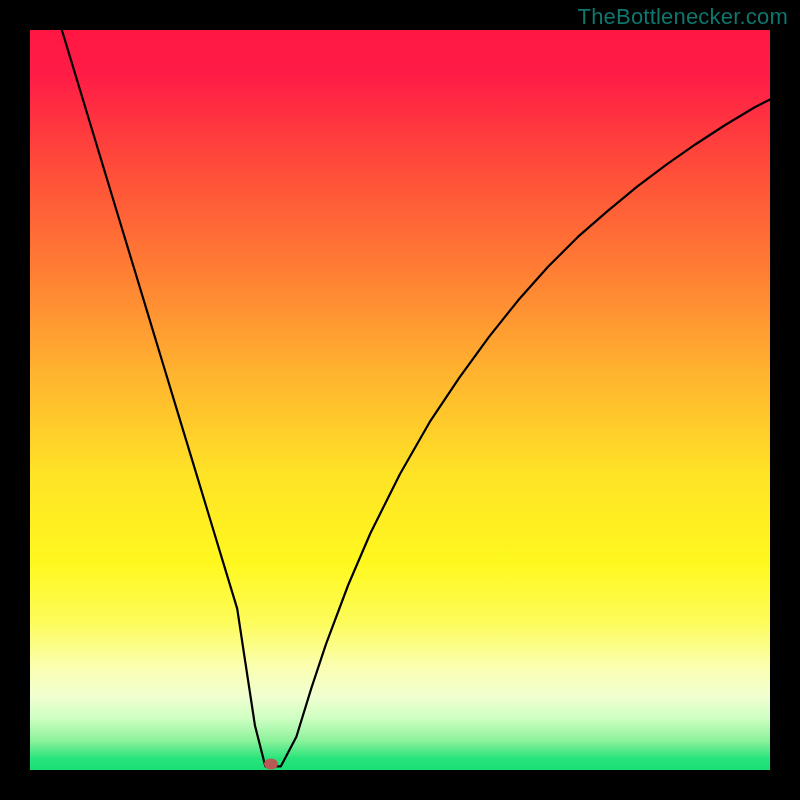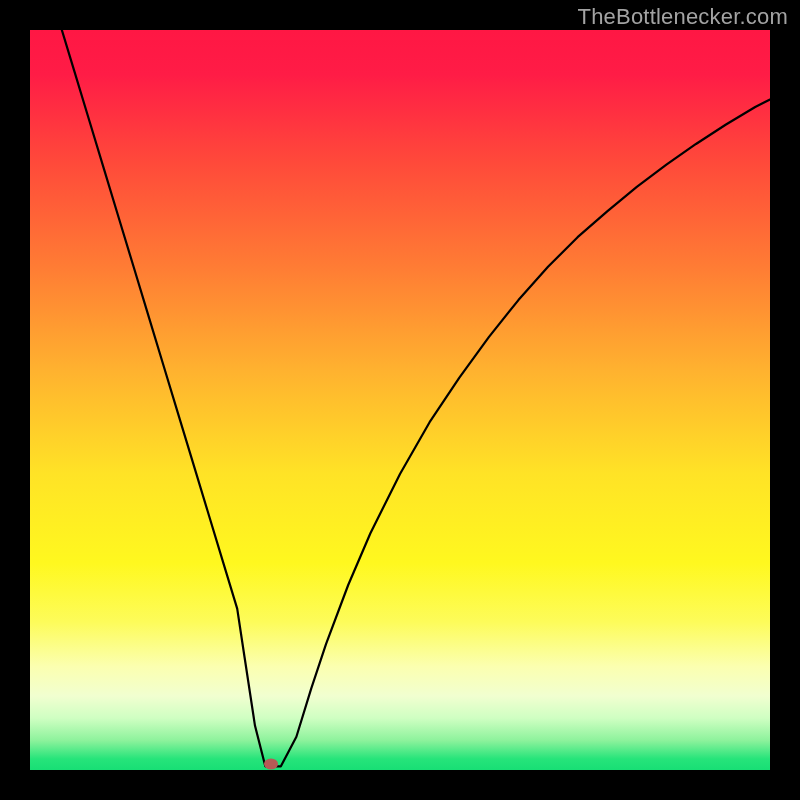--- a/index.html
+++ b/index.html
@@ -34,21 +34,21 @@
   .curve-svg {
     position: absolute;
     inset: 0;
     width: 740px;
     height: 740px;
   }
   .top-right-label {
     position: absolute;
     top: 4px;
     right: 12px;
-    color: #a3a3a3;
+    color: #0f766e;
     font-size: 22px;
     letter-spacing: 0.2px;
     font-weight: 400;
   }
   .marker {
     position: absolute;
     width: 14px;
     height: 11px;
     border-radius: 50%;
     background: #b75a56;

